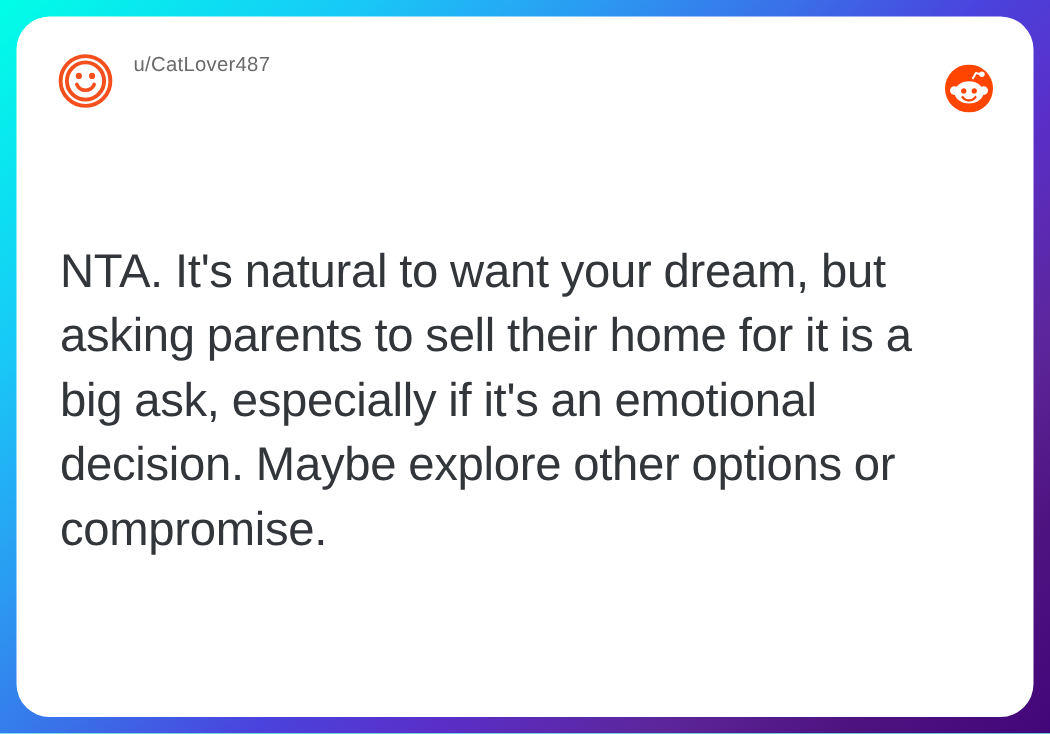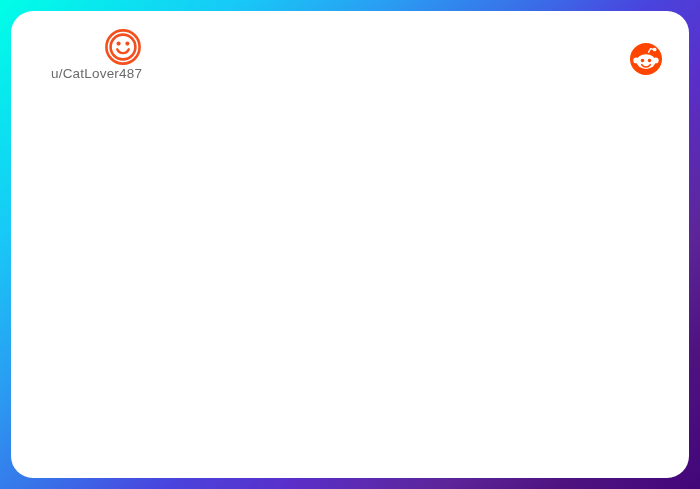--- a/index.html
+++ b/index.html
@@ -51,23 +51,22 @@
     left: 0;
     top: 0;
     width: 100%;
     height: 86px;
     display: flex;
     align-items: center;
   }
 
   .author-block {
     display: flex;
-    align-items: flex-end;
+    align-items: flex-start;
     margin-left: 27px;
-    flex-direction: column;
   }
 
   .avatar {
     width: 38px;
     height: 38px;
     flex: 0 0 38px;
     display: block;
   }
 
   .author-name {
@@ -133,15 +132,16 @@
         <circle cx="25.8" cy="17.4" r="2.85" fill="#ffffff"></circle>
 
         <circle cx="12.5" cy="17.6" r="1.75" fill="#ff4500"></circle>
         <circle cx="19.5" cy="17.6" r="1.75" fill="#ff4500"></circle>
 
         <path d="M11.7 21.7 A5.3 5.3 0 0 0 20.3 21.7" fill="none" stroke="#ff4500" stroke-width="1.5" stroke-linecap="round"></path>
       </svg>
 
     </div>
 
+    <div class="comment-body">NTA. It's natural to want your dream, but asking parents to sell their home for it is a big ask, especially if it's an emotional decision. Maybe explore other options or compromise.</div>
 
   </div>
 </div>
 
 </body></html>

